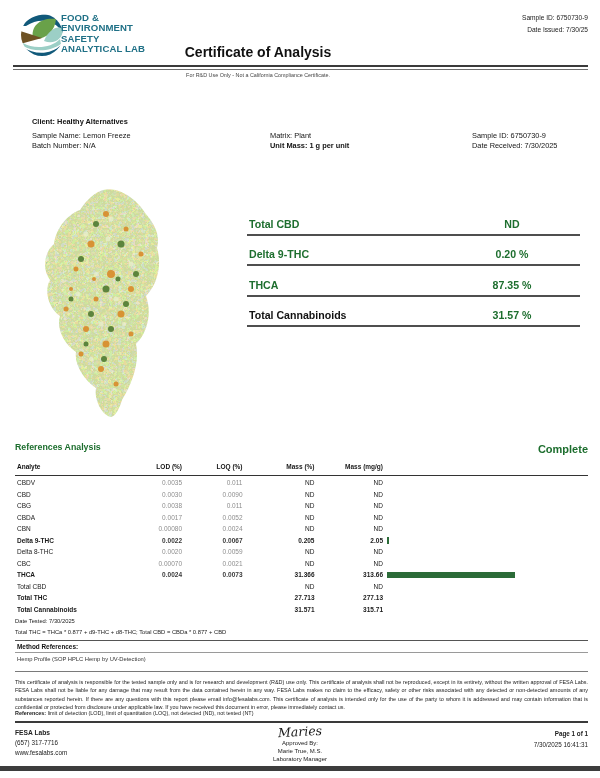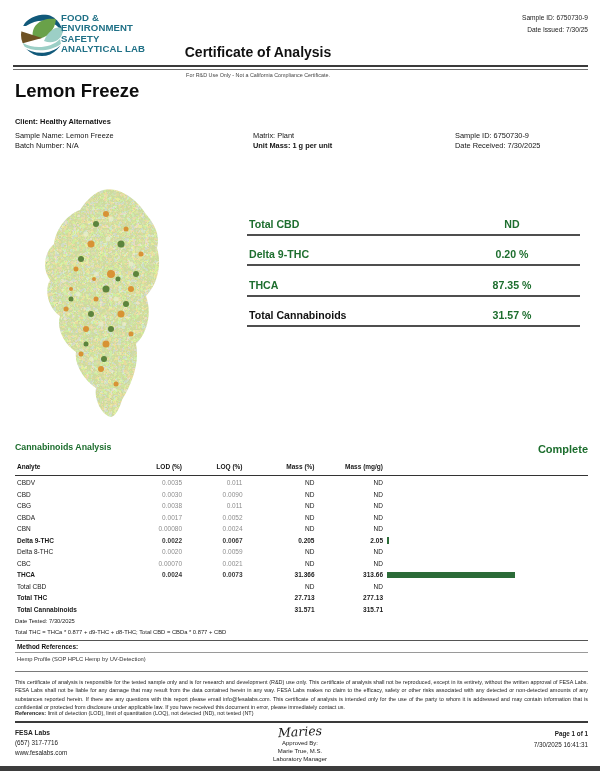--- a/index.html
+++ b/index.html
@@ -11,21 +11,21 @@
   .logo-circle{left:20px;top:12px;width:44px;height:46px;}
   .logo-text{left:61px;top:13px;font-size:9.6px;font-weight:bold;color:#1f7086;line-height:10.4px;letter-spacing:.1px;}
   .top-right{right:12px;top:12px;text-align:right;font-size:6.6px;color:#222;line-height:12px;}
   .coa-title{left:0;top:44px;width:516px;text-align:center;font-size:14px;font-weight:bold;color:#111;}
   .rule-a{left:13px;top:65px;width:575px;height:2px;background:#3b3b3b;}
   .rule-b{left:13px;top:68.5px;width:575px;height:1px;background:#6e6e6e;}
   .rd-note{left:0;top:71.5px;width:516px;text-align:center;font-size:5.4px;color:#444;}
 
   
   .product-name{left:15px;top:80px;font-size:18.5px;font-weight:bold;color:#0d0d0d;}
-  .info{font-size:7.4px;color:#141414;}
+  .info{font-size:7.4px;color:#141414;margin-left:17px;}
   .bold{font-weight:bold;}
 
   
   .bud{left:36px;top:184px;width:132px;height:242px;}
 
   
   .summary{left:247px;top:206px;width:333px;}
   .sum-row{position:relative;height:28.2px;border-bottom:2px solid #4f4f4f;}
   .s-label{position:absolute;left:2px;bottom:4px;font-size:10.6px;font-weight:bold;color:#1d6e2e;}
   .s-label.dark{color:#111;}
@@ -102,21 +102,20 @@
   <div class="abs top-right">
     <div>Sample ID: 6750730-9</div>
     <div>Date Issued: 7/30/25</div>
   </div>
 
   <div class="abs coa-title">Certificate of Analysis</div>
   <div class="abs rule-a"></div>
   <div class="abs rule-b"></div>
   <div class="abs rd-note">For R&amp;D Use Only - Not a California Compliance Certificate.</div>
 
-  <div class="abs product-name">Lemon Freeze</div>
   <div class="abs info bold" style="left:15px;top:117px;">Client: Healthy Alternatives</div>
   <div class="abs info" style="left:15px;top:131px;">Sample Name: Lemon Freeze</div>
   <div class="abs info" style="left:15px;top:141px;">Batch Number: N/A</div>
   <div class="abs info" style="left:253px;top:131px;">Matrix: Plant</div>
   <div class="abs info" style="left:253px;top:141px;font-weight:bold;">Unit Mass: 1 g per unit</div>
   <div class="abs info" style="left:455px;top:131px;">Sample ID: 6750730-9</div>
   <div class="abs info" style="left:455px;top:141px;">Date Received: 7/30/2025</div>
 
   <svg class="abs bud" viewBox="0 0 132 242">
     <defs>
@@ -207,21 +206,21 @@
       <span class="s-label">THCA</span>
       <span class="s-value">87.35 %</span>
     </div>
 
     <div class="sum-row">
       <span class="s-label dark">Total Cannabinoids</span>
       <span class="s-value">31.57 %</span>
     </div>
   </div>
 
-  <div class="abs sec-title">Cannabinoids Analysis</div>
+  <div class="abs sec-title">References Analysis</div>
   <div class="abs sec-status">Complete</div>
 
   <div class="abs ana">
     <div class="ana-head">
       <span class="c-analyte">Analyte</span>
       <span class="c-lod" style="color:#111;">LOD (%)</span>
       <span class="c-loq" style="color:#111;">LOQ (%)</span>
       <span class="c-mpct">Mass (%)</span>
       <span class="c-mmg">Mass (mg/g)</span>
       <span class="ana-rule"></span>

